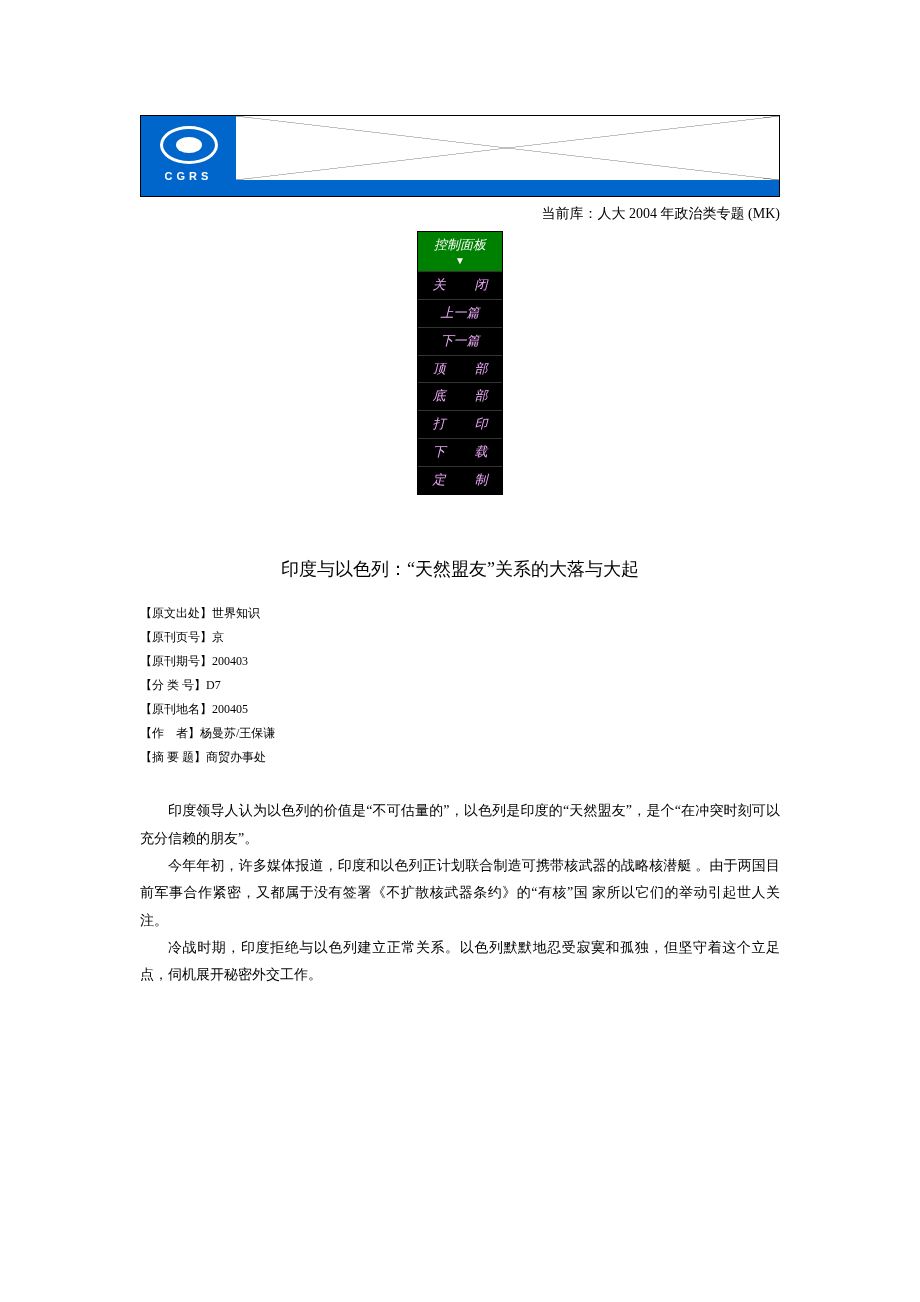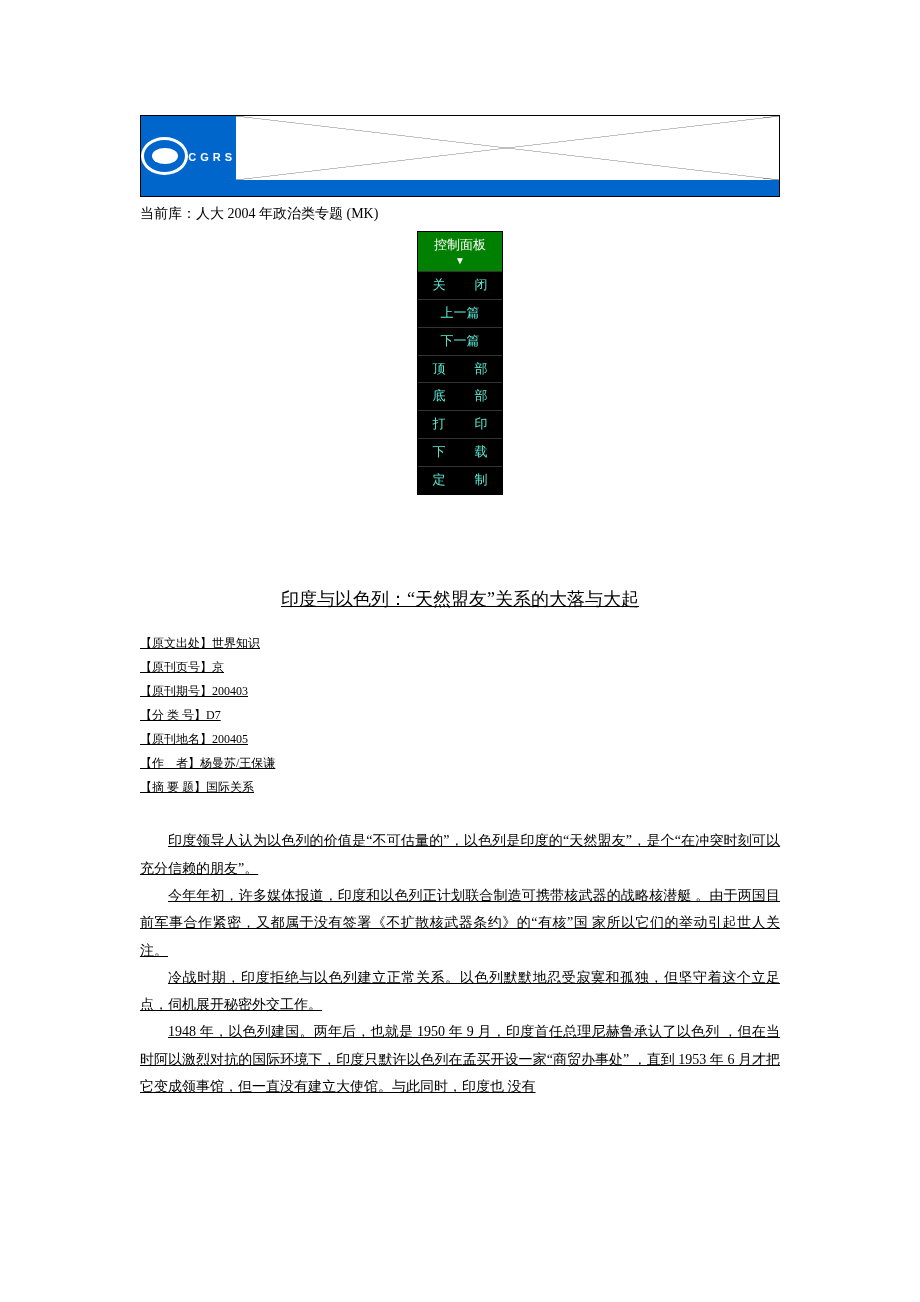--- a/index.html
+++ b/index.html
@@ -17,21 +17,21 @@
   }
   .header-bar {
     display: flex;
     border: 1px solid #000;
   }
   .logo-cell {
     width: 95px;
     height: 80px;
     background: #0066cc;
     display: flex;
-    flex-direction: row;
+    flex-direction: column;
     align-items: center;
     justify-content: center;
     position: relative;
   }
   .logo-oval {
     width: 58px;
     height: 38px;
     border: 3px solid #fff;
     border-radius: 50%;
     position: relative;
@@ -65,60 +65,60 @@
     position: relative;
     background: #fff;
     border-bottom: 16px solid #0066cc;
   }
   .banner-cell svg {
     position: absolute;
     top: 0; left: 0;
     width: 100%; height: 100%;
   }
   .db-line {
-    text-align: left;
+    text-align: right;
     margin-top: 6px;
     font-size: 14px;
   }
   .control-panel {
     width: 86px;
     margin: 6px auto 0 auto;
     border: 1px solid #000;
+    font-style: italic;
   }
   .cp-header {
     background: #008000;
     color: #fff;
     text-align: center;
     padding: 3px 0 2px 0;
     font-size: 13px;
   }
   .cp-arrow {
     color: #fff;
     font-size: 10px;
     line-height: 1;
     padding-bottom: 3px;
   }
   .cp-item {
     background: #000;
-    color: #5eead4;
+    color: #f0abfc;
     text-align: center;
     padding: 3px 0;
     font-size: 13px;
     border-top: 1px solid #333;
     cursor: pointer;
     letter-spacing: 8px;
     text-indent: 8px;
   }
   .cp-item.tight {
     letter-spacing: 0;
     text-indent: 0;
   }
   .article {
-    margin-top: 90px;
-    text-decoration: underline;
+    margin-top: 60px;
   }
   .article-title {
     text-align: center;
     font-size: 18px;
     font-weight: normal;
     margin-bottom: 18px;
   }
   .meta-list {
     margin-bottom: 28px;
   }
@@ -179,24 +179,23 @@
   <div class="article">
     <h1 class="article-title">印度与以色列：“天然盟友”关系的大落与大起</h1>
 
     <div class="meta-list" id="meta-list">
         <div class="meta-row"><span class="meta-label">【原文出处】</span><span>世界知识</span></div>
         <div class="meta-row"><span class="meta-label">【原刊页号】</span><span>京</span></div>
         <div class="meta-row"><span class="meta-label">【原刊期号】</span><span>200403</span></div>
         <div class="meta-row"><span class="meta-label">【分 类 号】</span><span>D7</span></div>
         <div class="meta-row"><span class="meta-label">【原刊地名】</span><span>200405</span></div>
         <div class="meta-row"><span class="meta-label">【作　者】</span><span>杨曼苏/王保谦</span></div>
-        <div class="meta-row"><span class="meta-label">【摘 要 题】</span><span>国际关系</span></div>
+        <div class="meta-row"><span class="meta-label">【摘 要 题】</span><span>商贸办事处</span></div>
       </div>
 
     <div class="body-text" id="body-text">
         <p>印度领导人认为以色列的价值是“不可估量的”，以色列是印度的“天然盟友”，是个“在冲突时刻可以充分信赖的朋友”。</p>
         <p>今年年初，许多媒体报道，印度和以色列正计划联合制造可携带核武器的战略核潜艇 。由于两国目前军事合作紧密，又都属于没有签署《不扩散核武器条约》的“有核”国 家所以它们的举动引起世人关注。</p>
         <p>冷战时期，印度拒绝与以色列建立正常关系。以色列默默地忍受寂寞和孤独，但坚守着这个立足点，伺机展开秘密外交工作。</p>
-        <p>1948 年，以色列建国。两年后，也就是 1950 年 9 月，印度首任总理尼赫鲁承认了以色列 ，但在当时阿以激烈对抗的国际环境下，印度只默许以色列在孟买开设一家“商贸办事处” ，直到 1953 年 6 月才把它变成领事馆，但一直没有建立大使馆。与此同时，印度也 没有</p>
       </div>
   </div>
 
 </div>
 
 </body></html>

